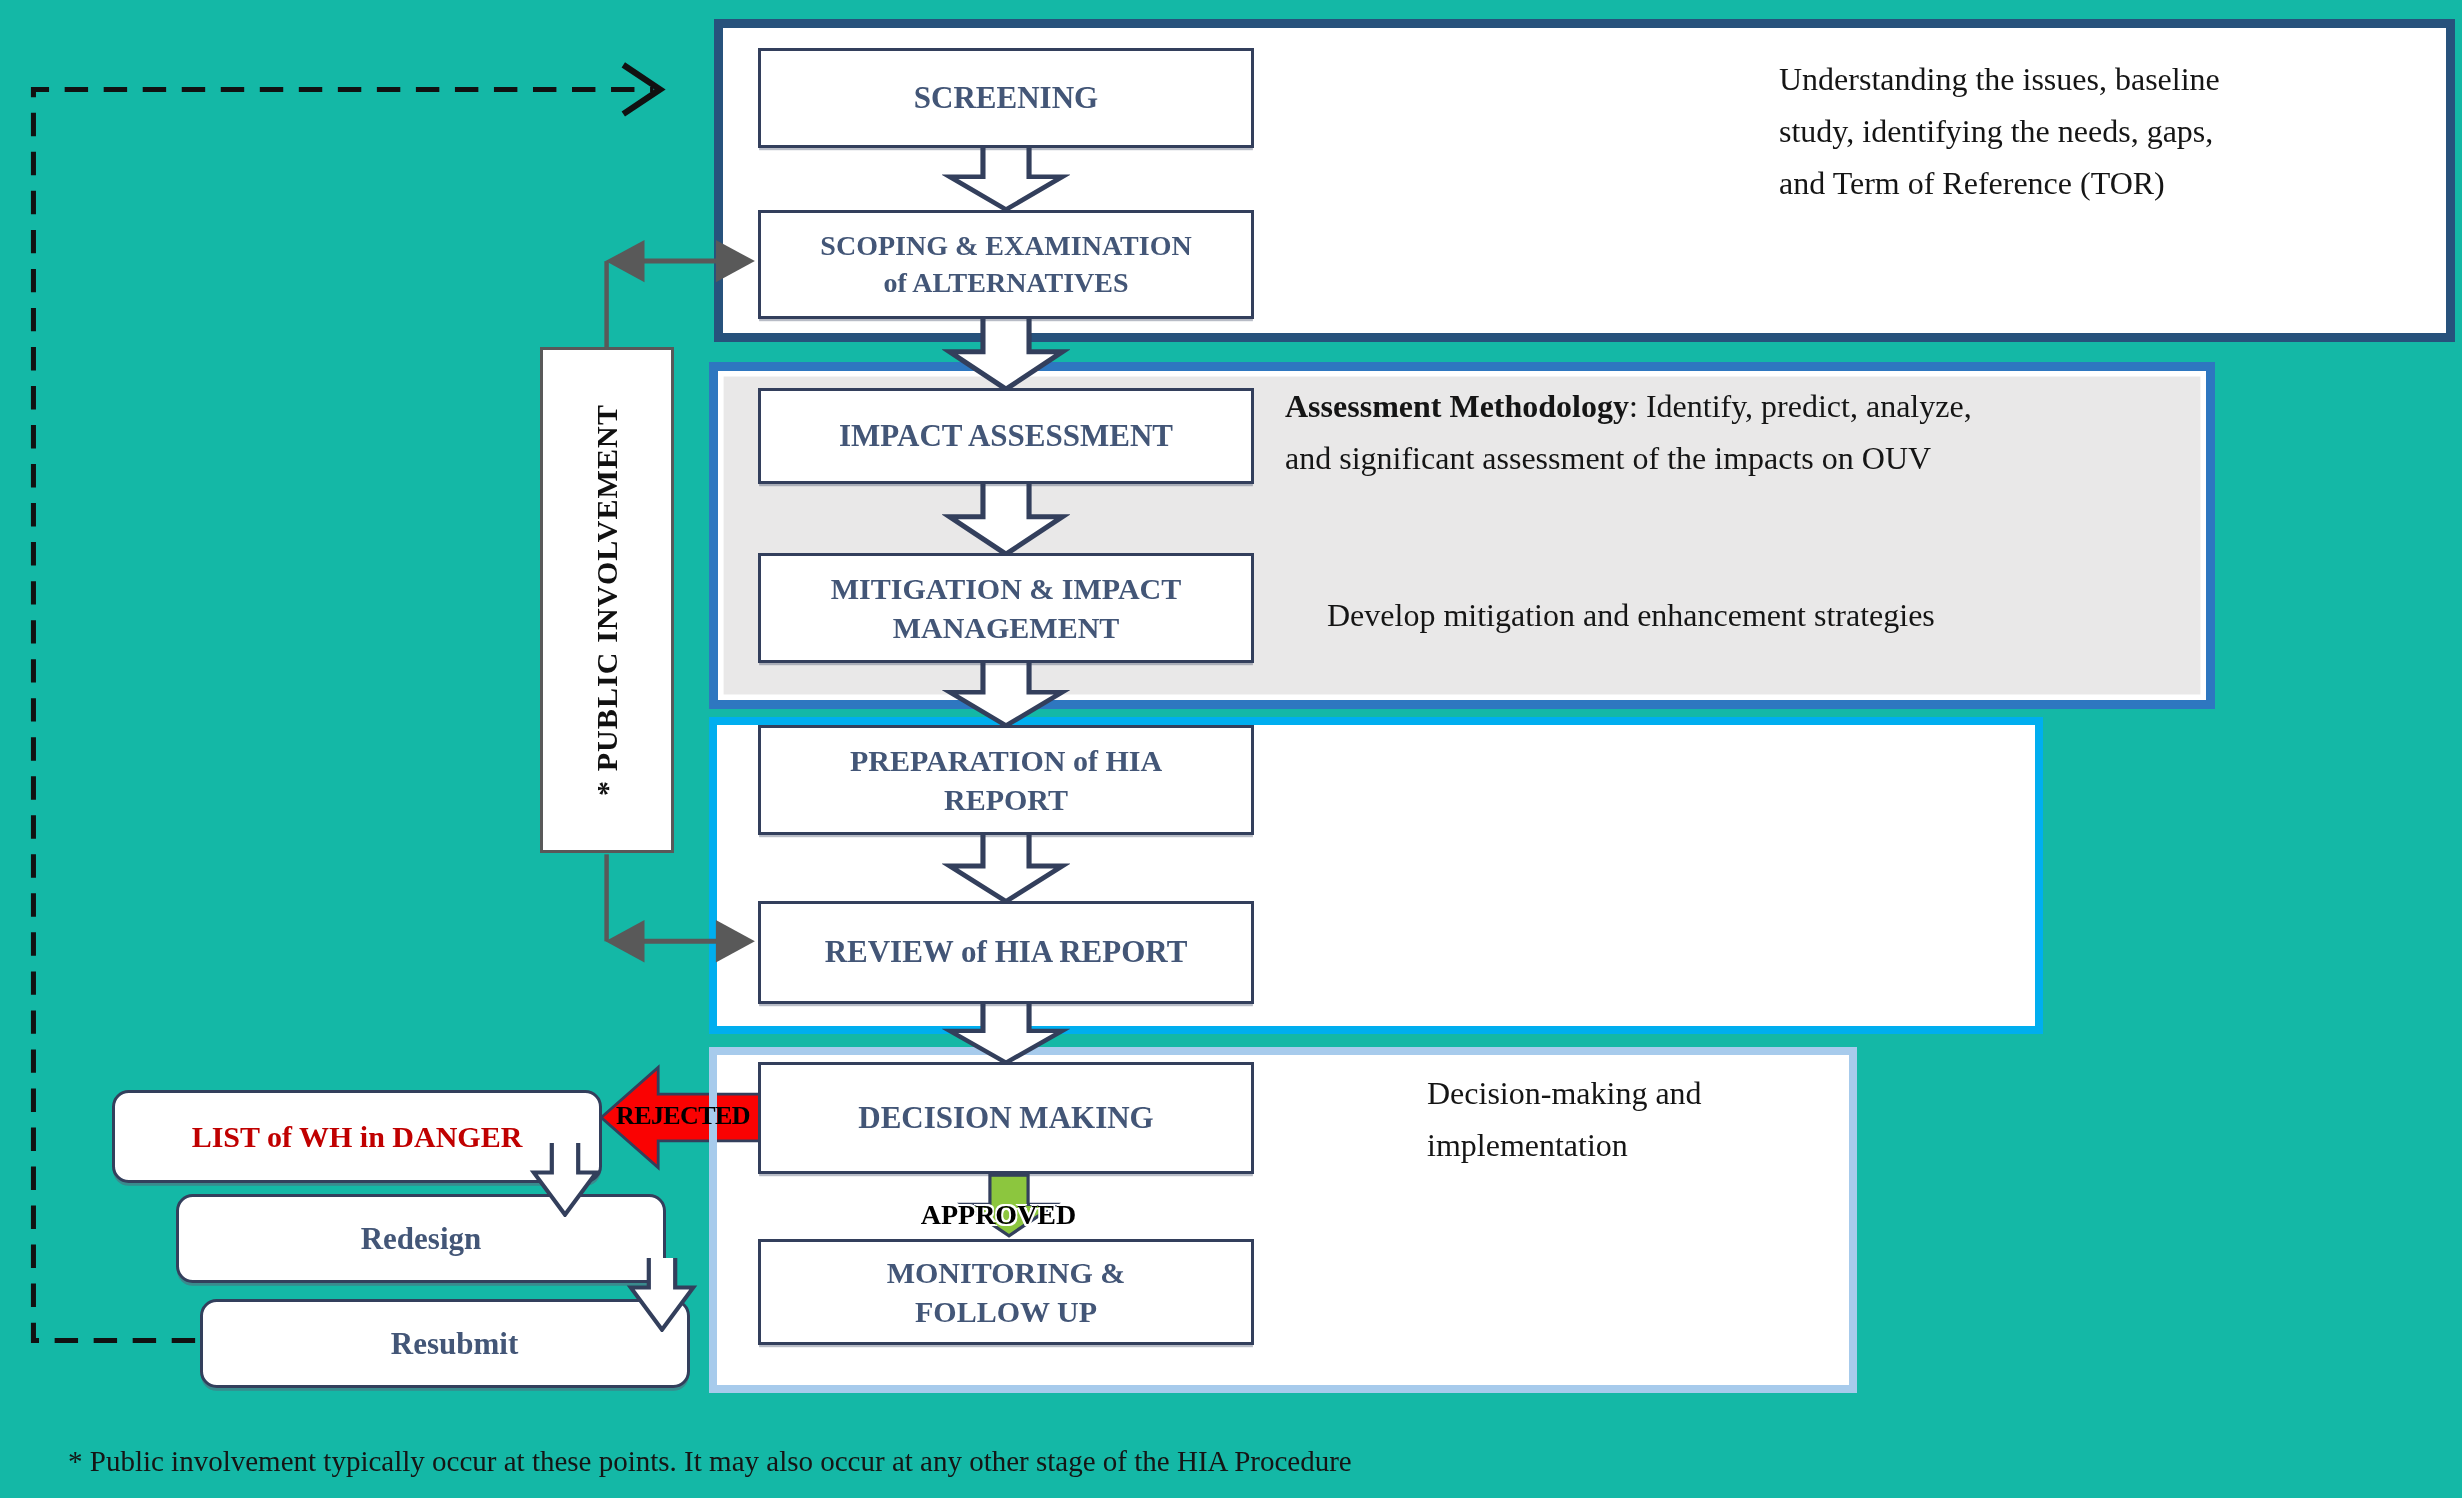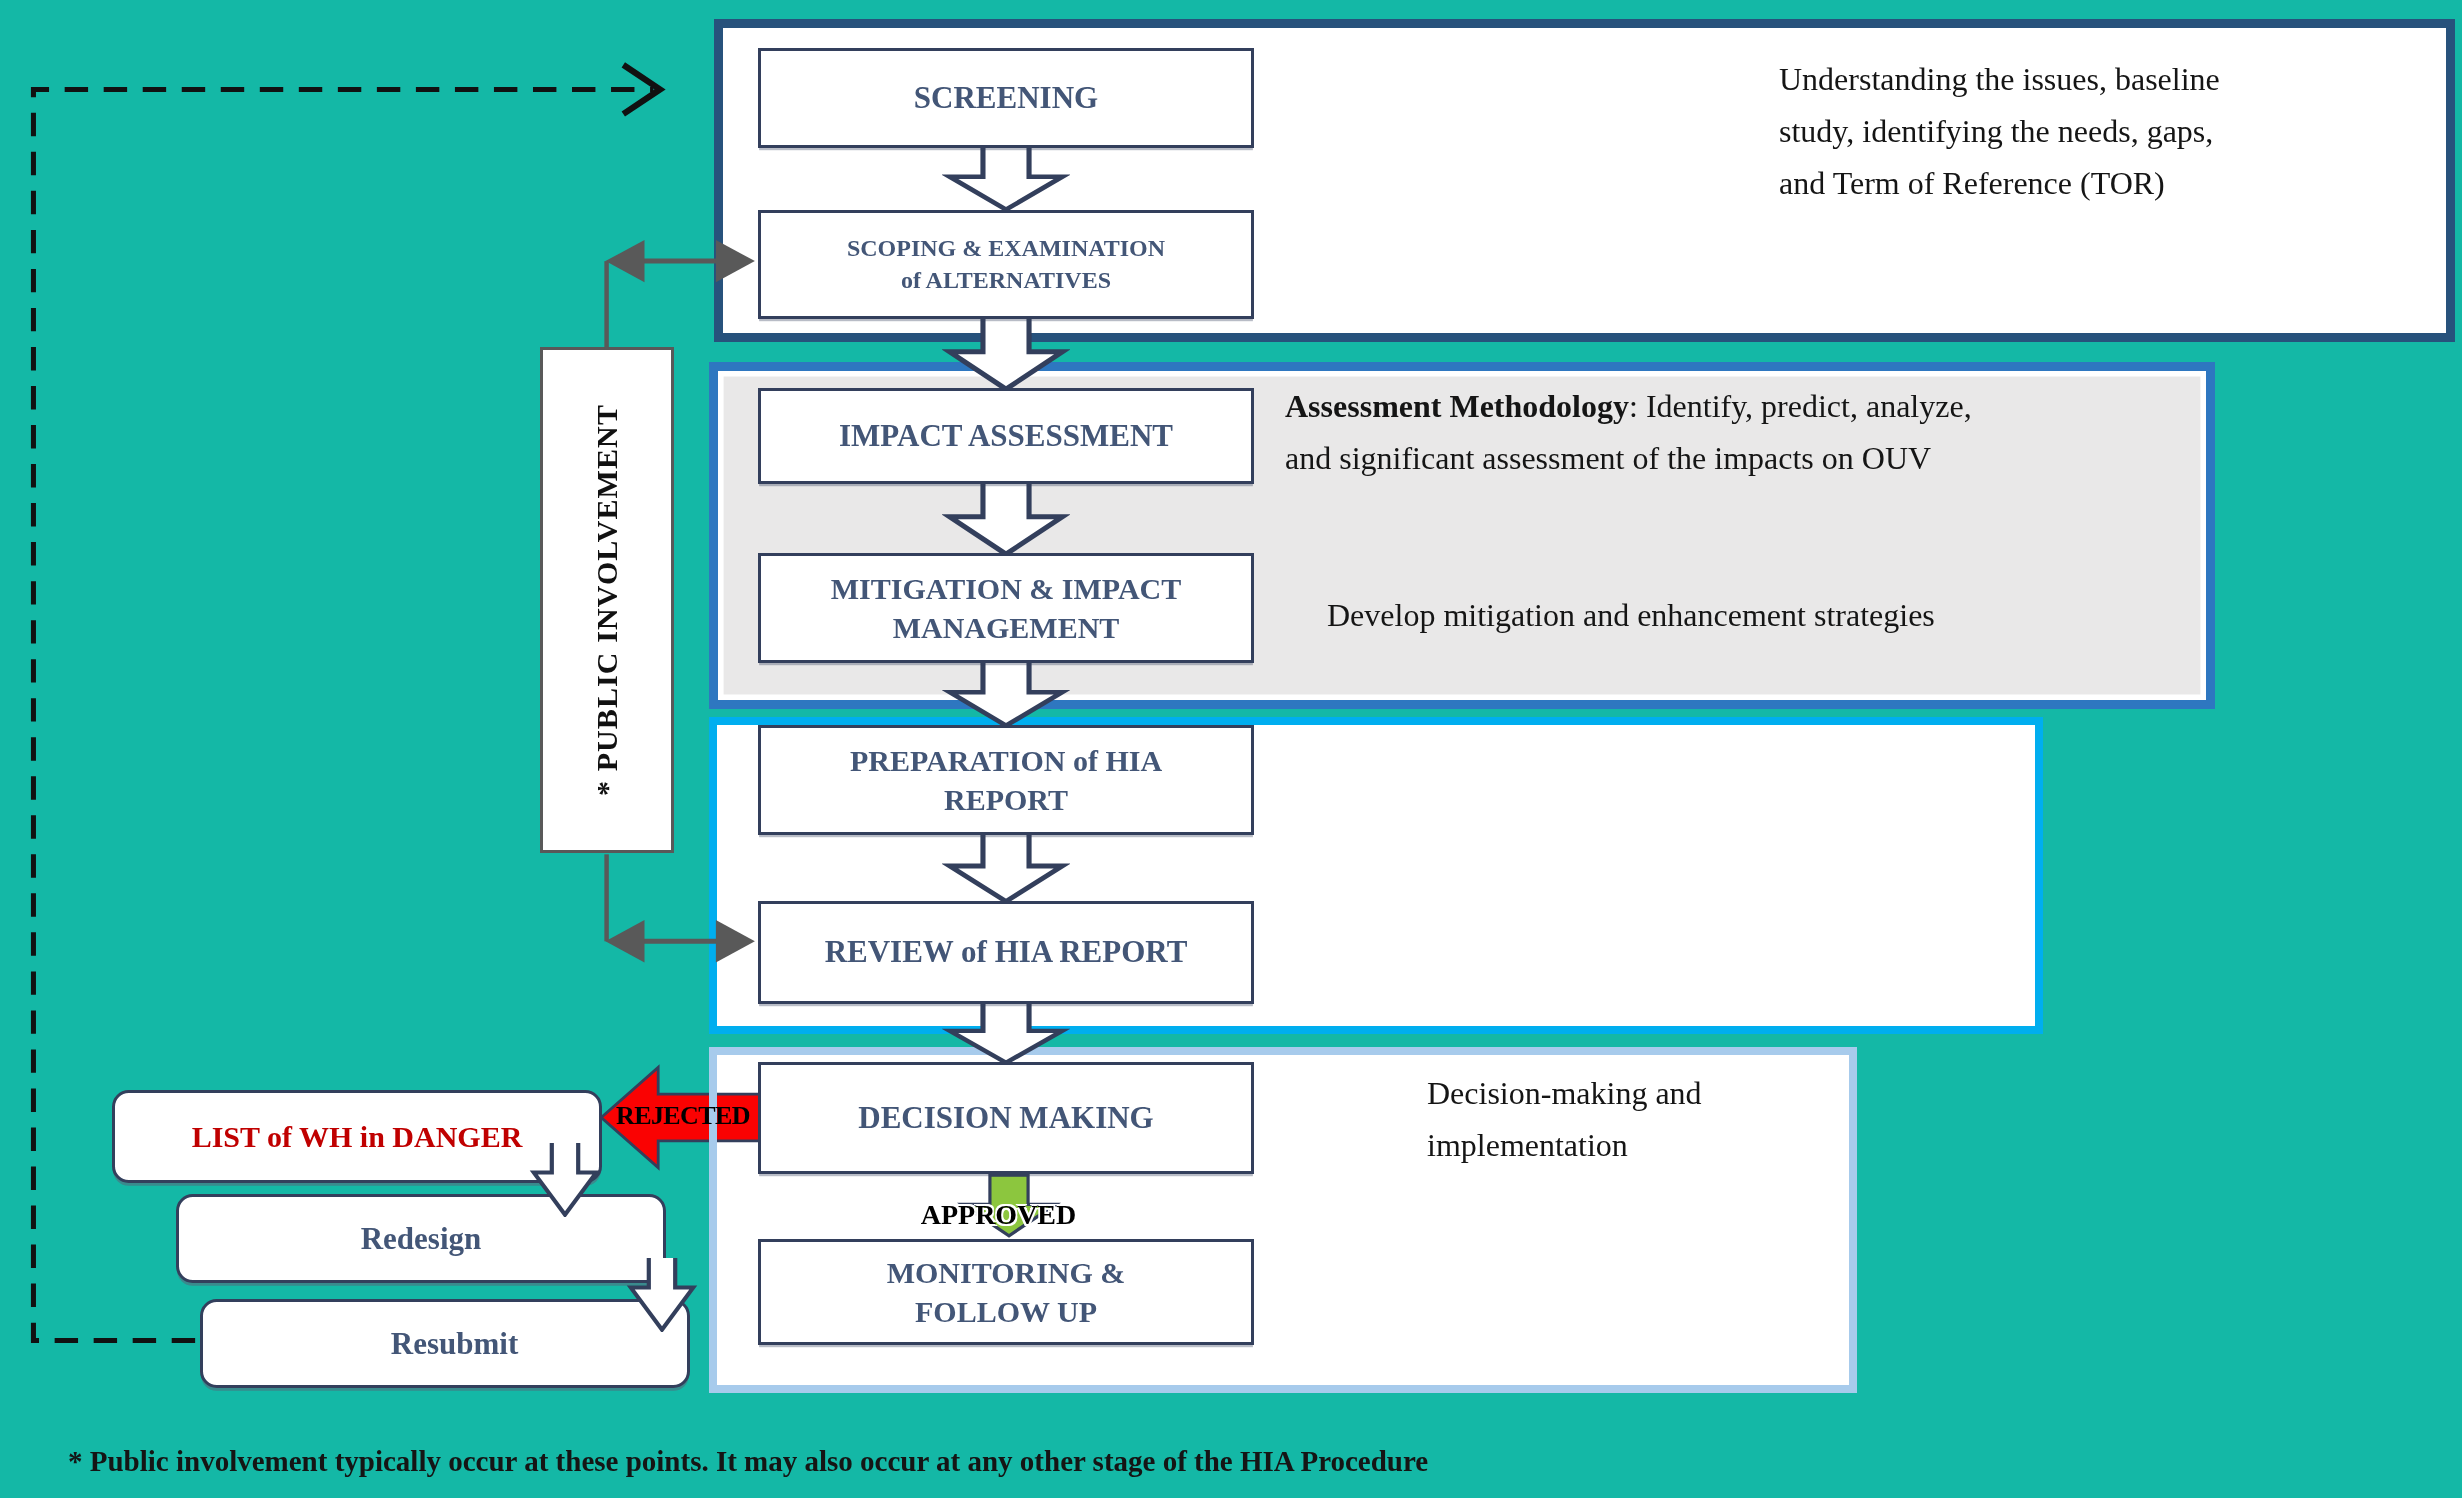--- a/index.html
+++ b/index.html
@@ -57,21 +57,21 @@
 
     <line x1="1088" y1="1532" x2="1088" y2="1688" stroke="#595959" stroke-width="8"></line>
     <line x1="1118" y1="1688" x2="1312" y2="1688" stroke="#595959" stroke-width="9"></line>
     <polygon points="1086,1688 1156,1650 1156,1726" fill="#595959"></polygon>
     <polygon points="1354,1688 1284,1650 1284,1726" fill="#595959"></polygon>
   </svg>
 
   <div class="pbox" style="left:758px;top:48px;width:496px;height:100px;">
     <span>SCREENING</span>
   </div>
-  <div class="pbox" style="left:758px;top:210px;width:496px;height:109px;font-size:24px;">
+  <div class="pbox" style="left:758px;top:210px;width:496px;height:109px;font-size:28px;">
     <span>SCOPING &amp; EXAMINATION</span>
     <span>of ALTERNATIVES</span>
   </div>
   <div class="pbox" style="left:758px;top:388px;width:496px;height:96px;">
     <span>IMPACT ASSESSMENT</span>
   </div>
   <div class="pbox" style="left:758px;top:553px;width:496px;height:110px;font-size:30px;">
     <span>MITIGATION &amp; IMPACT</span>
     <span>MANAGEMENT</span>
   </div>
@@ -152,16 +152,16 @@
     <div>and significant assessment of the impacts on OUV</div>
   </div>
   <div class="note" style="left:1327px;top:590px;">
     <div>Develop mitigation and enhancement strategies</div>
   </div>
   <div class="note" style="left:1427px;top:1068px;">
     <div>Decision-making and</div>
     <div>implementation</div>
   </div>
 
-  <div class="footnote" style="left:68px;top:1445px;font-weight:bold;">* Public involvement typically occur at these points. It may also occur at any other stage of the HIA Procedure</div>
+  <div class="footnote" style="left:68px;top:1445px;">* Public involvement typically occur at these points. It may also occur at any other stage of the HIA Procedure</div>
 
 </div>
 
 
 </body></html>

